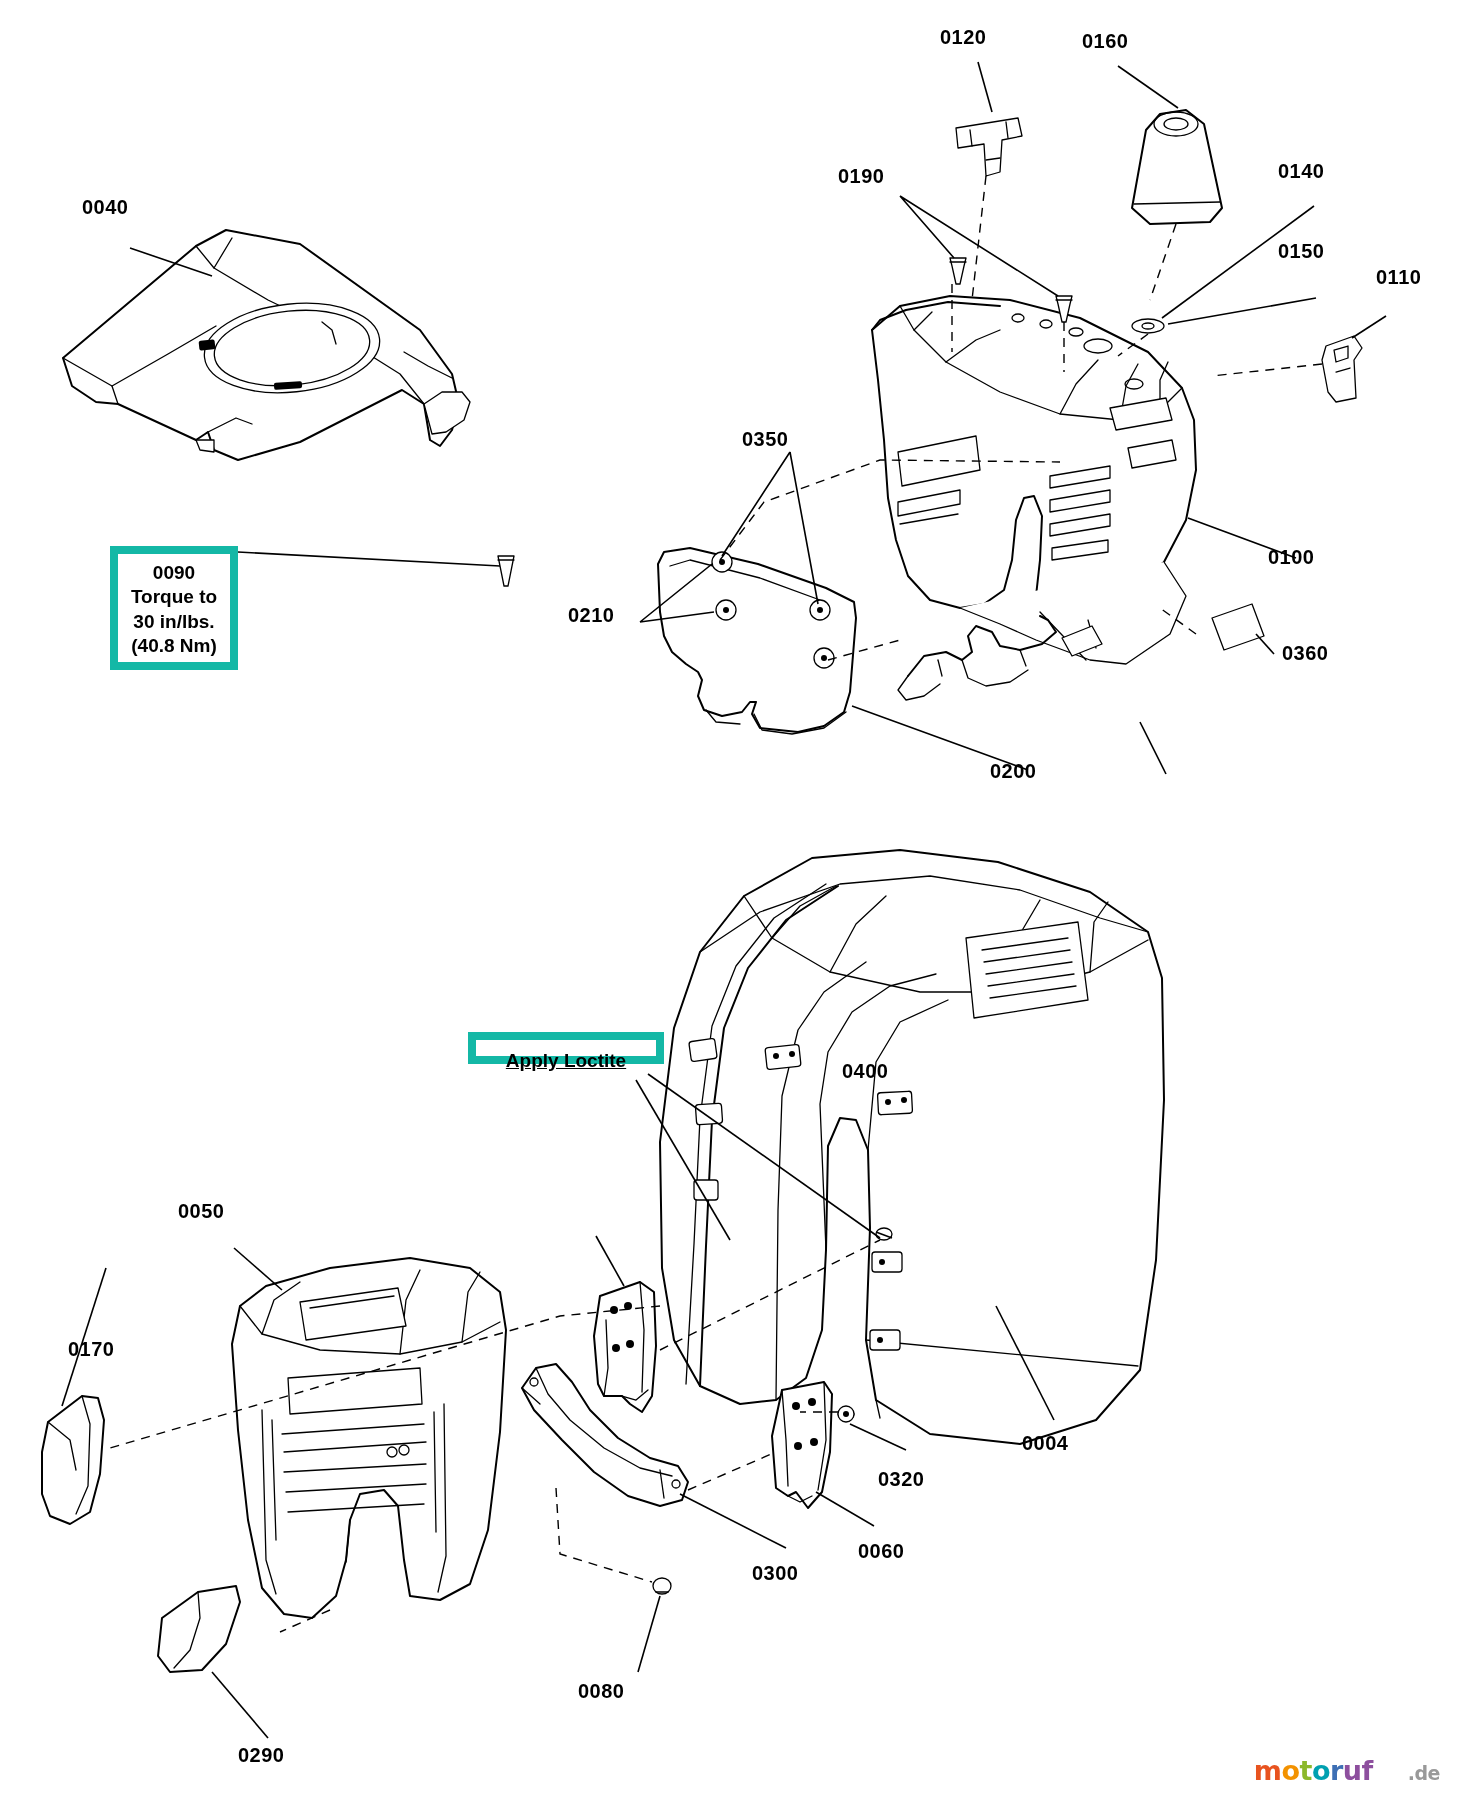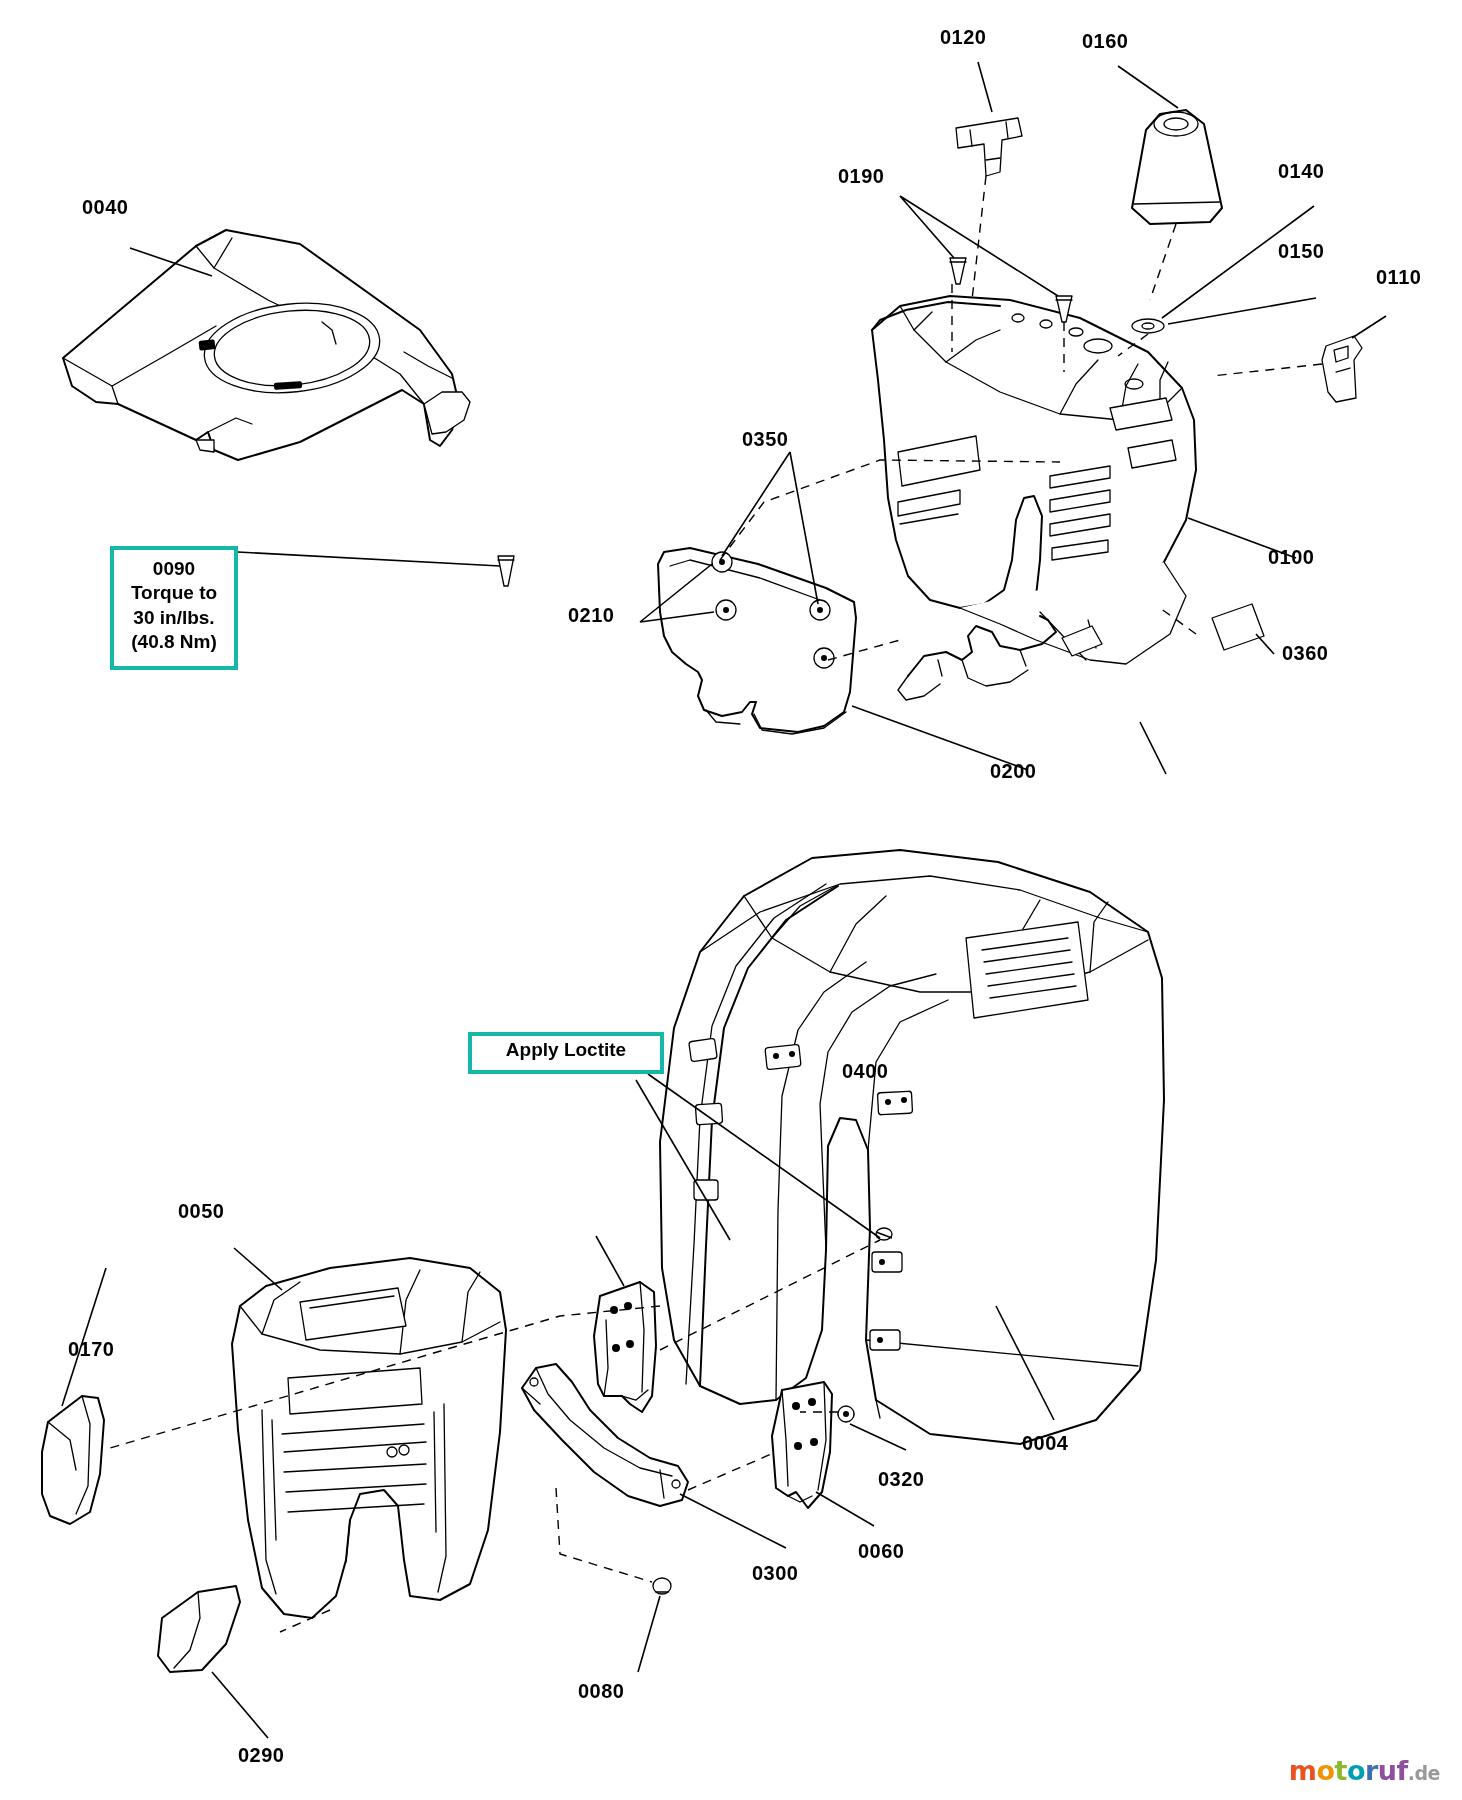--- a/index.html
+++ b/index.html
@@ -28,21 +28,21 @@
   .callout {
     position: absolute;
     font-size: 20px;
     font-weight: bold;
     color: #000;
     letter-spacing: 0.5px;
     white-space: nowrap;
   }
   .notebox {
     position: absolute;
-    border: 4px solid #14b8a6;
+    border: 8px solid #14b8a6;
     background: #fff;
     text-align: center;
     font-size: 19px;
     font-weight: bold;
     line-height: 1.28;
     padding: 7px 10px;
     box-sizing: border-box;
     white-space: pre-line;
   }
   .wm {
@@ -53,21 +53,21 @@
     font-weight: bold;
     letter-spacing: -0.5px;
     font-family: "DejaVu Sans", sans-serif;
   }
   .wm .m { color: #e8531f; }
   .wm .o { color: #f39200; }
   .wm .t { color: #8cb82b; }
   .wm .r { color: #00a0b0; }
   .wm .u { color: #3d6fb4; }
   .wm .f { color: #8d4f9e; }
-  .wm .de { color: #999; font-size: 19px; }
+  .wm .de { color: #999; font-size: 19px; margin-left: 35px; }
 </style>
 </head>
 <body>
 
 <div id="diagram-root">
 
   <svg class="art" viewBox="0 0 1462 1800">
     <defs>
       <style>
         .ln { fill:none; stroke:#000; stroke-width:2; stroke-linecap:round; stroke-linejoin:round; }
@@ -384,19 +384,19 @@
   <div class="callout" style="left:878px; top:1468px;text-align:right;">0320</div>
   <div class="callout" style="left:858px; top:1540px;">0060</div>
   <div class="callout" style="left:752px; top:1562px;">0300</div>
   <div class="callout" style="left:578px; top:1680px;">0080</div>
   <div class="callout" style="left:238px; top:1744px;">0290</div>
 
   <div class="notebox" style="left:110px; top:546px; width:128px; height:124px;">0090
 Torque to
 30 in/lbs.
 (40.8 Nm)</div>
-  <div class="notebox" style="left:468px; top:1032px; width:196px; height:42px; padding-top:2px;">Apply Loctite</div>
+  <div class="notebox" style="left:468px; top:1032px; width:196px; height:32px; padding-top:9px;text-decoration:underline;">Apply Loctite</div>
 
   <div class="wm">
     <span><span class="m">m</span><span class="o">o</span><span class="t">t</span><span class="r">o</span><span class="u">r</span><span class="f">uf</span></span><span class="de">.de</span>
   </div>
 
 </div>
 
 </body></html>

